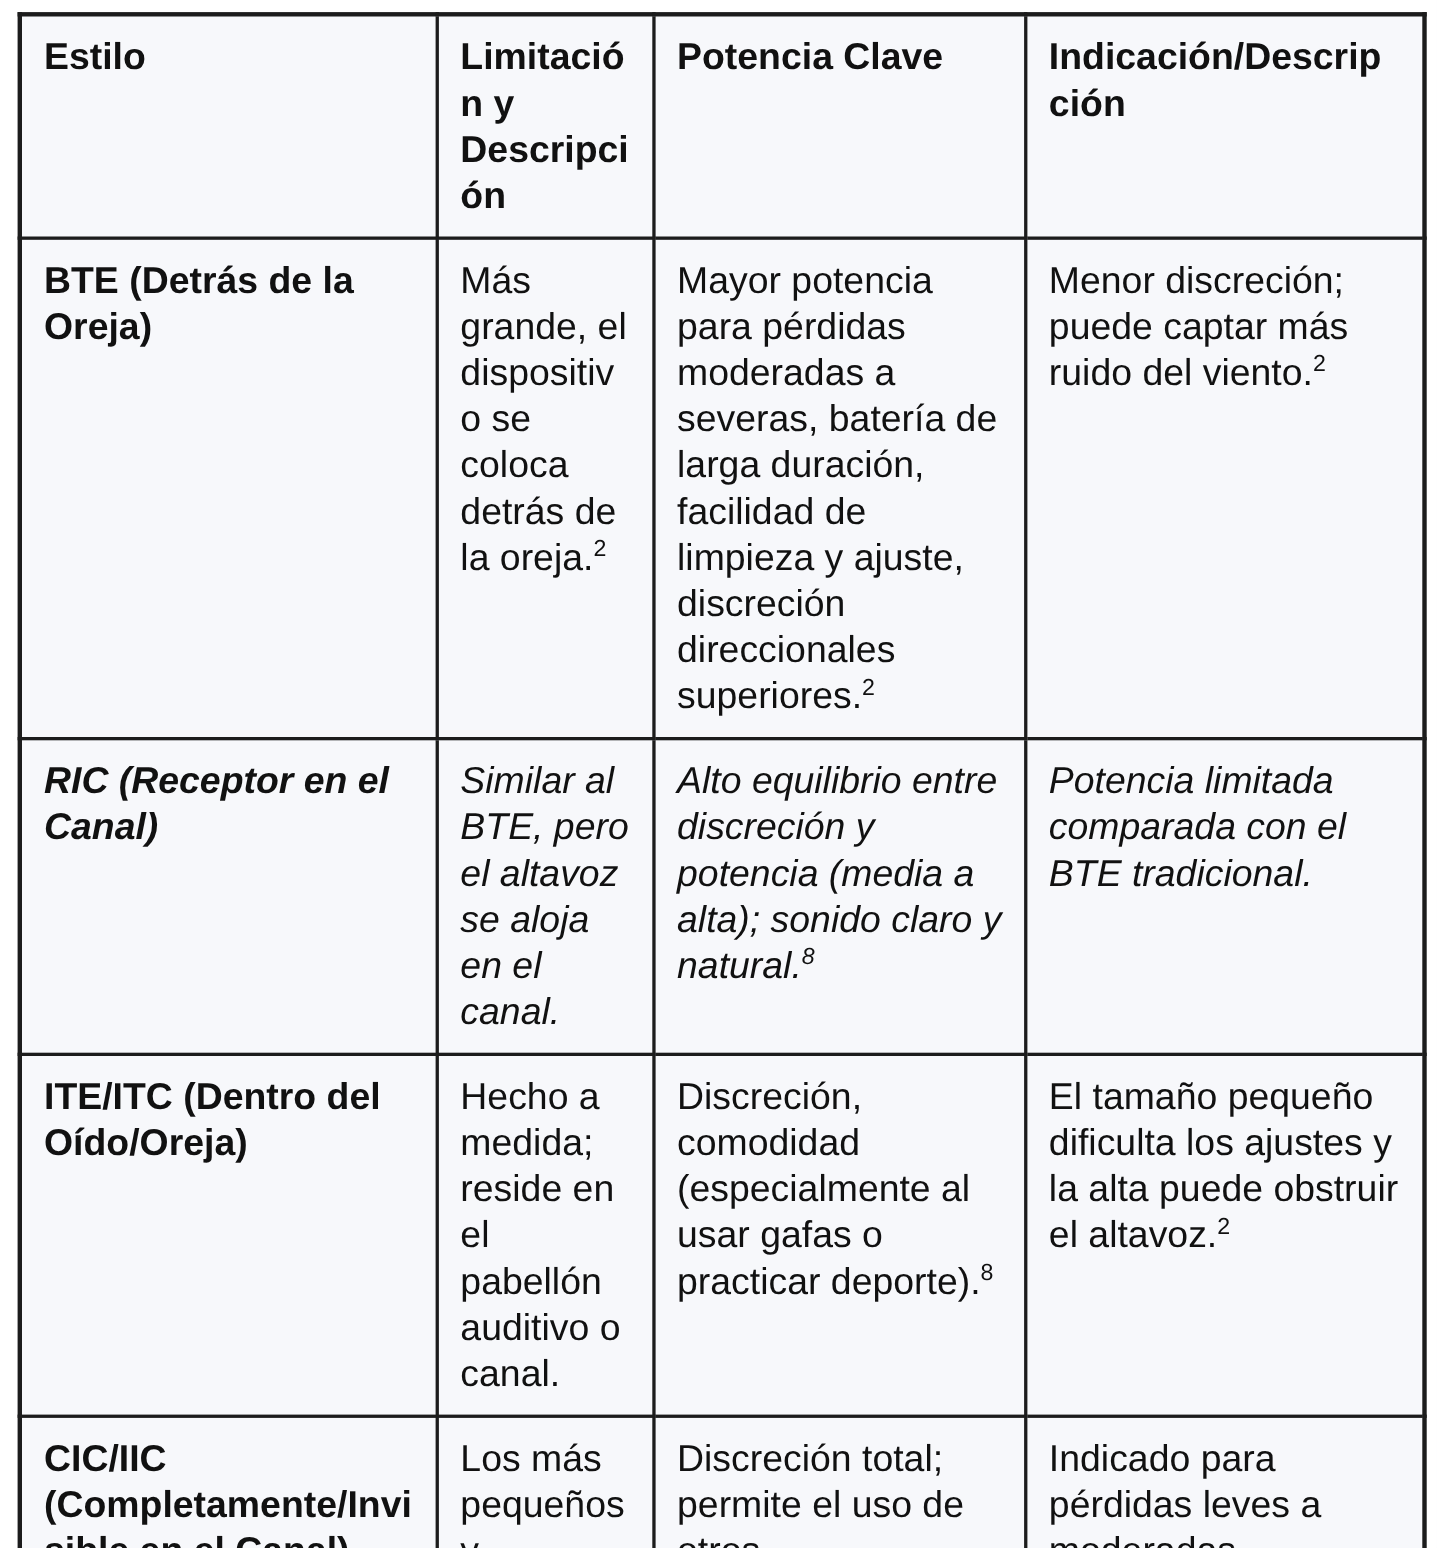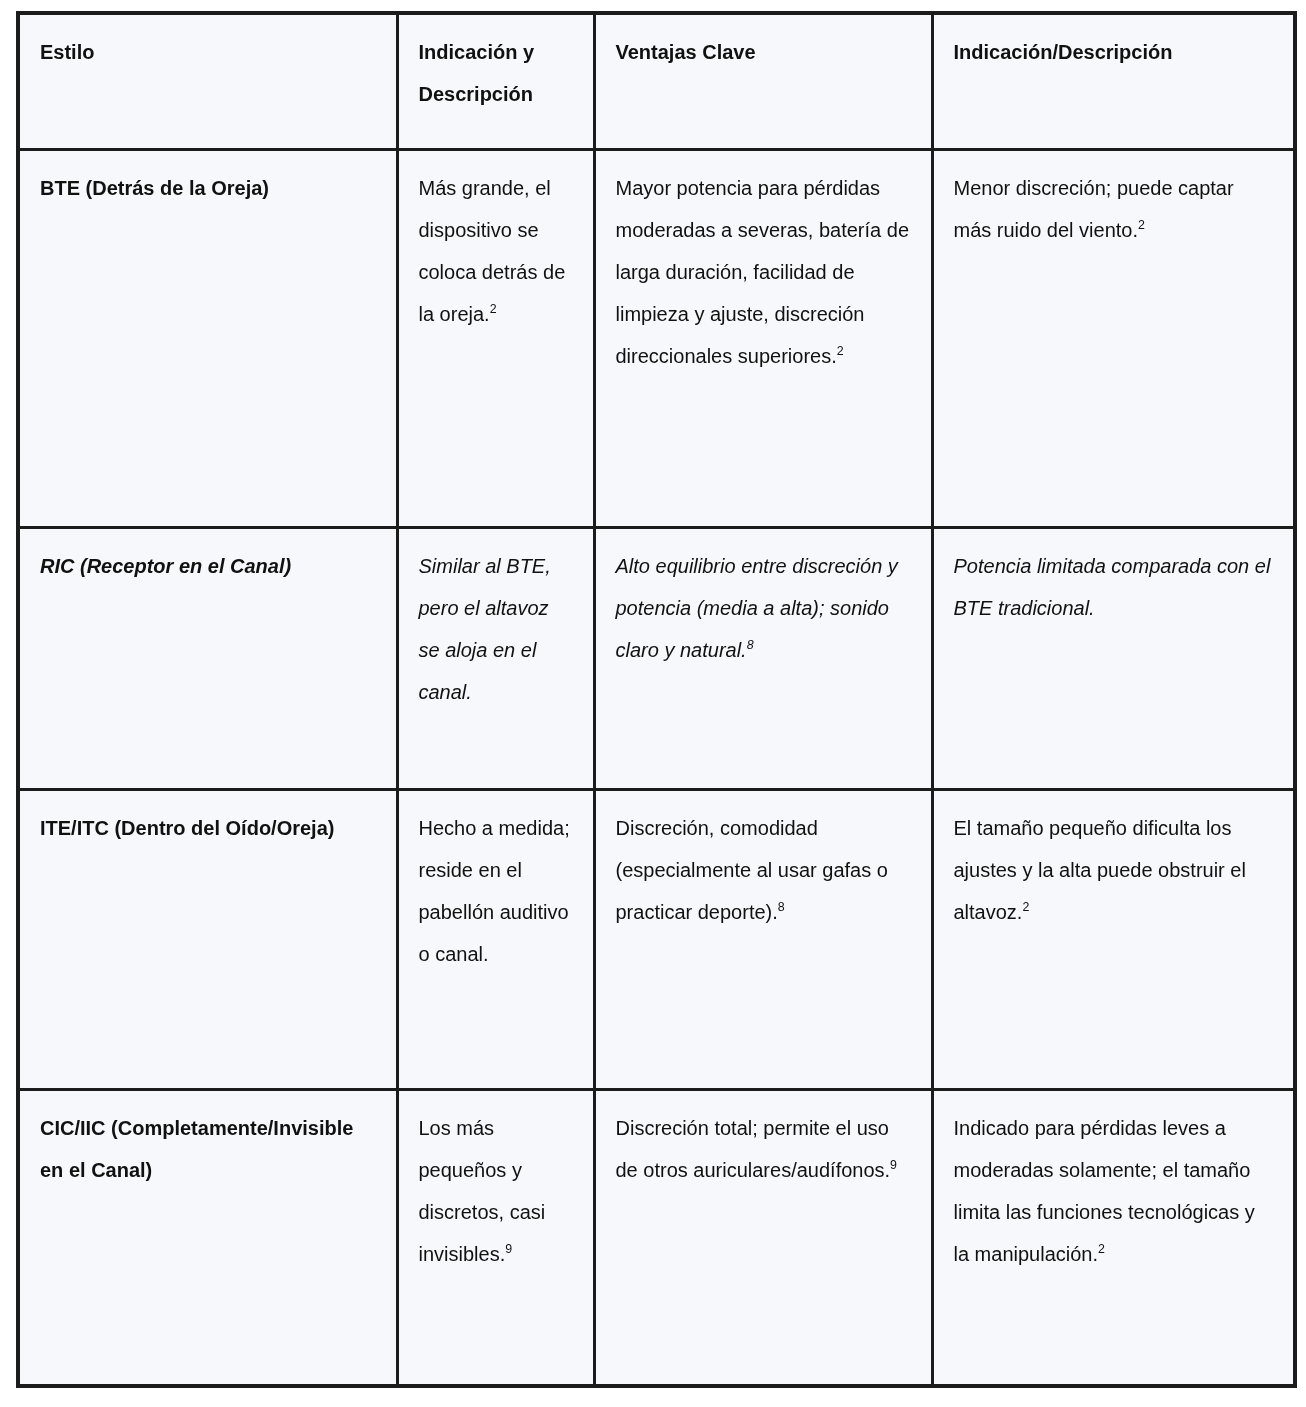--- a/index.html
+++ b/index.html
@@ -22,21 +22,21 @@
     width: 1277px;
     background: #f7f8fb;
   }
   table.styles-table th,
   table.styles-table td {
     border: 3px solid #1c1c1c;
     vertical-align: top;
     text-align: left;
     padding: 16px 20px 16px 20px;
     color: #111111;
-    font-size: 20px;
+    font-size: 34px;
     line-height: 42px;
     word-wrap: break-word;
   }
   table.styles-table {
     border: 4px solid #1c1c1c;
   }
   th.col-header {
     font-weight: bold;
   }
   td.cell-estilo {
@@ -60,22 +60,22 @@
   <table class="styles-table">
     <colgroup>
       <col style="width: 379px">
       <col style="width: 197px">
       <col style="width: 338px">
       <col style="width: 363px">
     </colgroup>
     <thead>
       <tr class="row-header">
         <th class="col-header">Estilo</th>
-        <th class="col-header">Indicación y Descripción</th>
-        <th class="col-header">Ventajas Clave</th>
+        <th class="col-header">Limitación y Descripción</th>
+        <th class="col-header">Potencia Clave</th>
         <th class="col-header">Indicación/Descripción</th>
       </tr>
     </thead>
     <tbody>
       <tr class="row-1">
         <td class="cell-estilo"><span>BTE (Detrás de la Oreja)</span></td>
         <td><span>Más grande, el dispositivo se coloca detrás de la oreja.</span><sup>2</sup></td>
         <td><span>Mayor potencia para pérdidas moderadas a severas, batería de larga duración, facilidad de limpieza y ajuste, discreción direccionales superiores.</span><sup>2</sup></td>
         <td><span>Menor discreción; puede captar más ruido del viento.</span><sup>2</sup></td>
       </tr>

